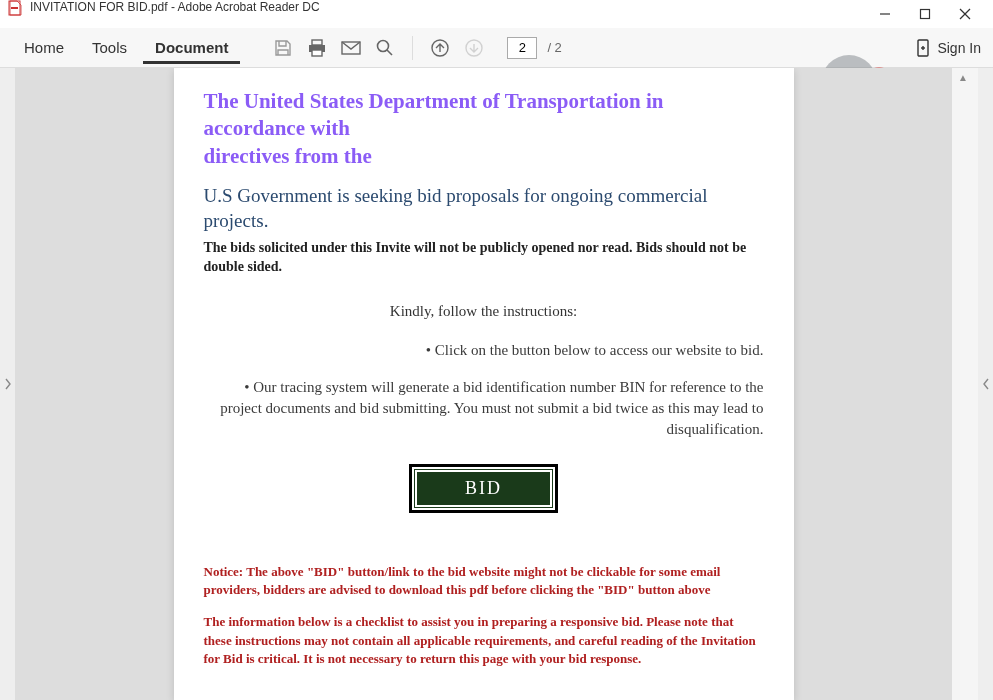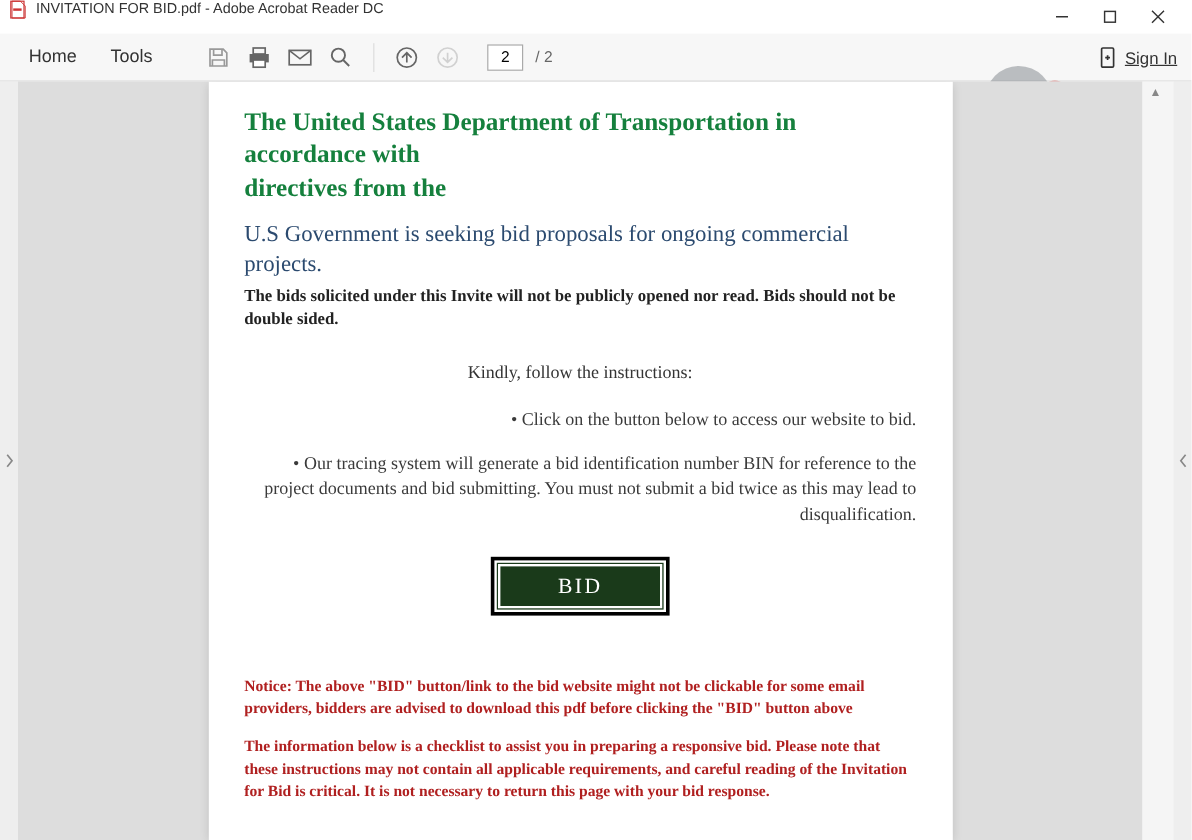--- a/index.html
+++ b/index.html
@@ -14,31 +14,31 @@
 
 
 .toolbar { height: 40px; background: #f7f7f7; border-bottom: 1px solid #ddd; display: flex; align-items: center; padding: 0 12px; gap: 4px; }
 .tab-btn { padding: 8px 12px; font-size: 15px; color: #333; cursor: pointer; }
 .tab-btn.active { font-weight: 600; border-bottom: 3px solid #333; padding-bottom: 5px; }
 .tool-sep { width: 1px; height: 24px; background: #ddd; margin: 0 8px; }
 .tool-icon { width: 30px; height: 30px; display: flex; align-items: center; justify-content: center; cursor: pointer; color: #666; }
 .page-input { width: 30px; height: 22px; border: 1px solid #aaa; text-align: center; font-size: 13px; }
 .page-total { font-size: 13px; color: #666; margin-left: 6px; }
 .toolbar-spacer { flex: 1; }
-.signin { display: flex; align-items: center; gap: 6px; font-size: 14px; color: #333; cursor: pointer; font-weight: 500; text-decoration: underline; }
+.signin { display: flex; align-items: center; gap: 6px; font-size: 14px; color: #333; cursor: pointer; font-weight: 500; }
 
 
 .viewer { position: relative; height: 632px; background: #eee; display: flex; }
 .side-handle { width: 15px; background: #eee; display: flex; align-items: center; justify-content: center; cursor: pointer; color: #888; }
 .doc-area { flex: 1; background: #ddd; overflow: hidden; display: flex; justify-content: center; padding: 0 40px; position: relative; }
 .right-gutter { width: 26px; background: #f5f5f5; position: relative; }
 .scroll-up { position: absolute; top: 4px; left: 6px; color: #888; font-size: 10px; }
 
 .page { width: 620px; background: #fff; box-shadow: 0 2px 8px rgba(0,0,0,0.15); padding: 20px 30px 10px 30px; font-family: Georgia, 'Times New Roman', serif; color: #333; position: relative; }
-.h1 { color: #15803d; font-size: 21px; font-weight: 600; line-height: 1.3; margin-bottom: 14px; }
+.h1 { color: #8b5cf6; font-size: 21px; font-weight: 600; line-height: 1.3; margin-bottom: 14px; }
 .h2 { color: #2b4a6f; font-size: 19px; font-weight: 500; line-height: 1.3; margin-bottom: 6px; }
 .bold-note { font-size: 14px; font-weight: 700; color: #222; line-height: 1.35; margin-bottom: 26px; }
 .instr-title { text-align: center; font-size: 15px; color: #333; margin-bottom: 20px; }
 .bullet { font-size: 15px; color: #3a3a3a; margin-bottom: 16px; padding-left: 8px; text-indent: -8px; line-height: 1.4; text-align: right; }
 .bid-wrap { display: flex; justify-content: center; margin: 24px 0 50px 0; }
 .bid-btn { border: 3px solid #000; padding: 3px; cursor: pointer; }
 .bid-inner { background: #1a3a1a; border: 2px solid #fff; outline: 1px solid #1a3a1a; padding: 6px 48px; color: #fff; font-family: Georgia, serif; font-size: 18px; letter-spacing: 2px; text-align: right; }
 .notice { color: #b02020; font-size: 13px; font-weight: 700; line-height: 1.4; margin-bottom: 14px; }
 .notice2 { color: #b02020; font-size: 13px; font-weight: 700; line-height: 1.4; }
 
@@ -80,20 +80,21 @@
           <line x1="1" y1="1" x2="11" y2="11" stroke="#333" stroke-width="1.2"></line>
           <line x1="11" y1="1" x2="1" y2="11" stroke="#333" stroke-width="1.2"></line>
         </svg>
       </div>
   </div>
 </div>
 
 <div class="toolbar">
   <div class="tab-btn">Home</div>
   <div class="tab-btn">Tools</div>
+  <div class="tab-btn active">Document</div>
   <div style="width:20px"></div>
   <div class="tool-icon">
     <svg width="20" height="20" viewBox="0 0 20 20">
         <path d="M3 3 h11 l3 3 v11 h-14 z M6 3 v5 h7 v-5 M5 12 h10 v5 h-10 z" fill="none" stroke="#999" stroke-width="1.4"></path>
       </svg>
   </div>
   <div class="tool-icon">
     <svg width="20" height="20" viewBox="0 0 20 20">
         <rect x="5" y="2" width="10" height="5" fill="none" stroke="#666" stroke-width="1.4"></rect>
         <rect x="2" y="7" width="16" height="7" fill="#666"></rect>

